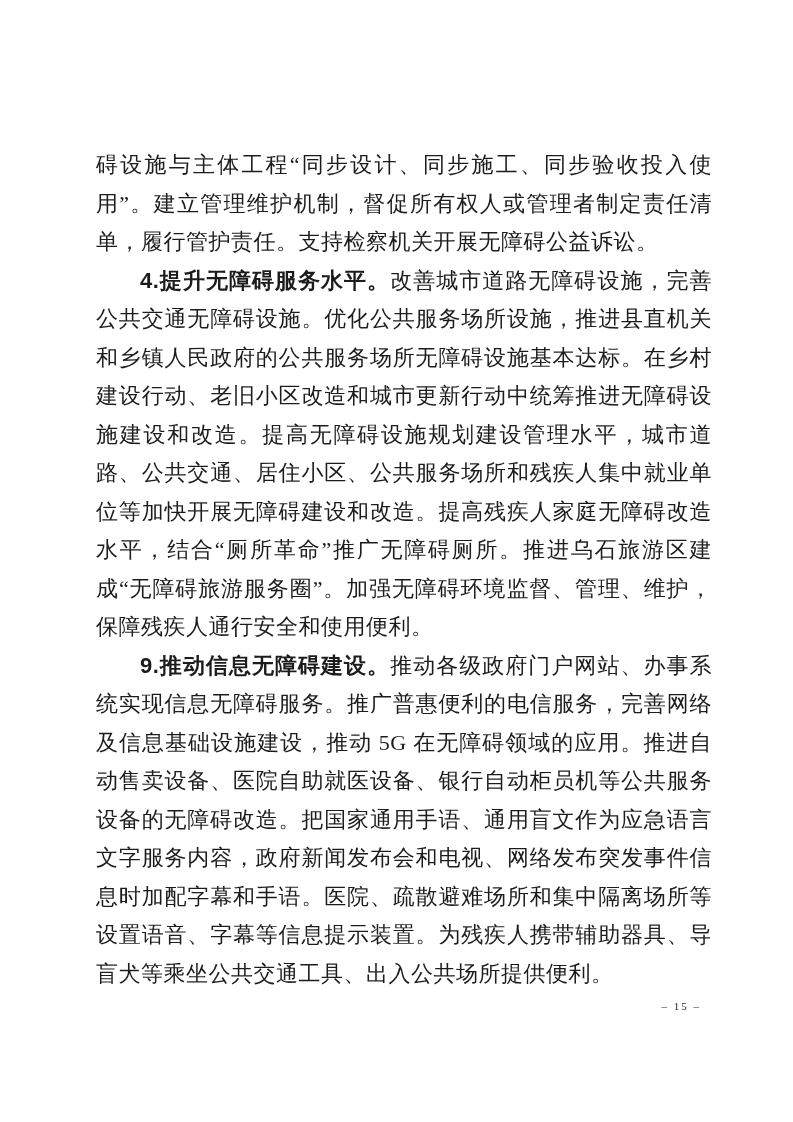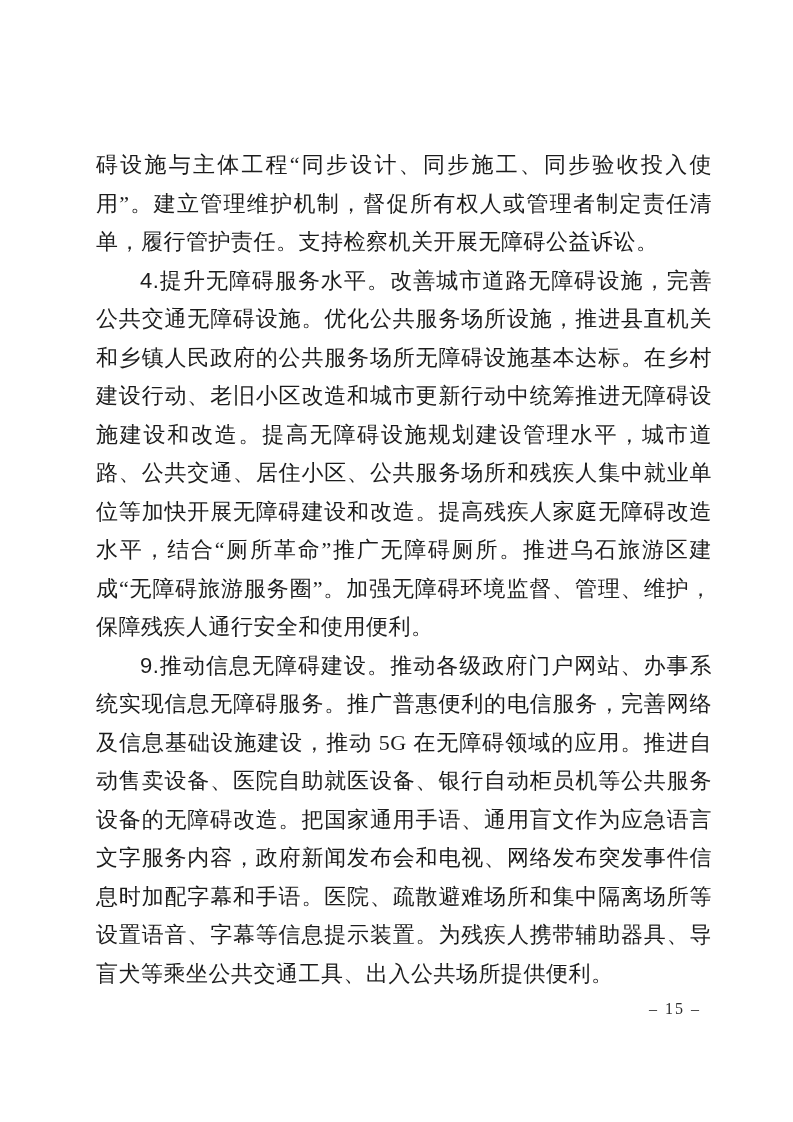--- a/index.html
+++ b/index.html
@@ -28,28 +28,28 @@
     text-justify: inter-ideograph;
     letter-spacing: 0.5px;
   }
   .para {
     margin: 0;
   }
   .para.indent {
     text-indent: 44px;
   }
   .lead {
-    font-weight: normal;
+    font-weight: bold;
     font-family: "Liberation Sans", "DejaVu Sans", sans-serif;
   }
   .footer {
     position: absolute;
     top: 1000px;
     right: 92px;
-    font-size: 16px;
+    font-size: 11px;
     color: #2a2a2a;
     letter-spacing: 2px;
     font-family: "Liberation Serif", "DejaVu Serif", serif;
   }
 </style>
 </head>
 <body>
 
 <div class="page">
   <div class="content">

